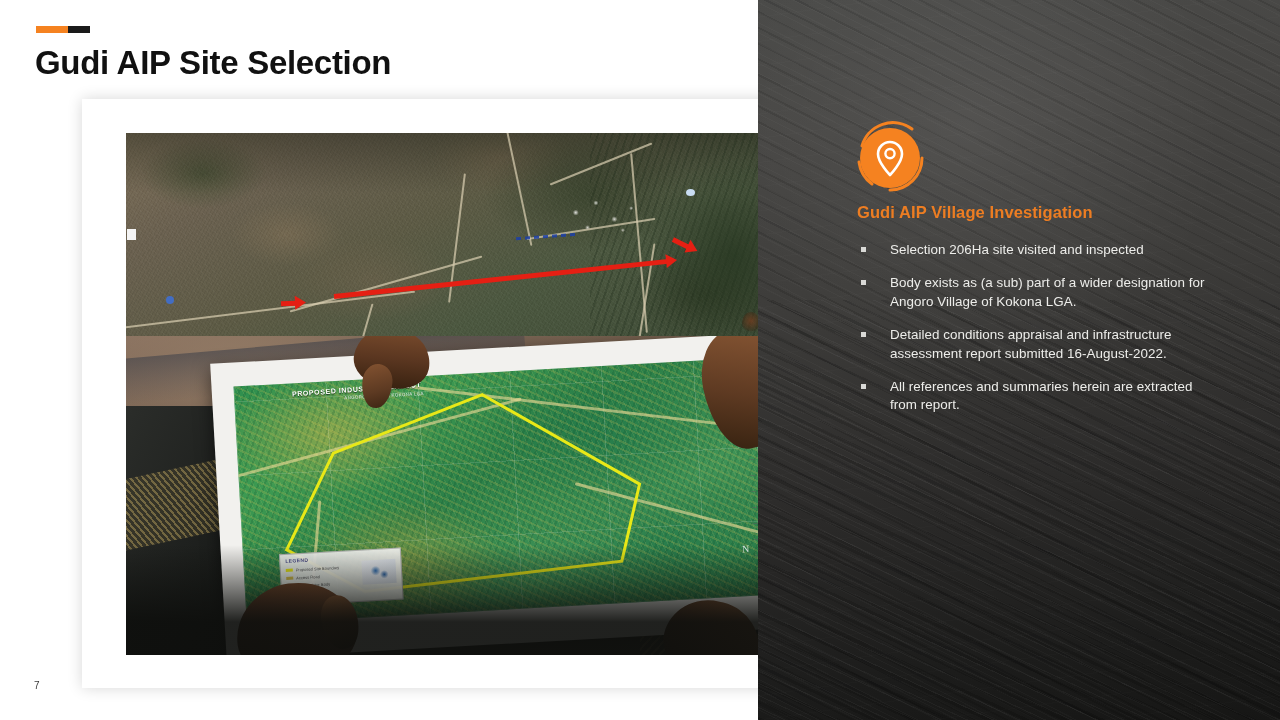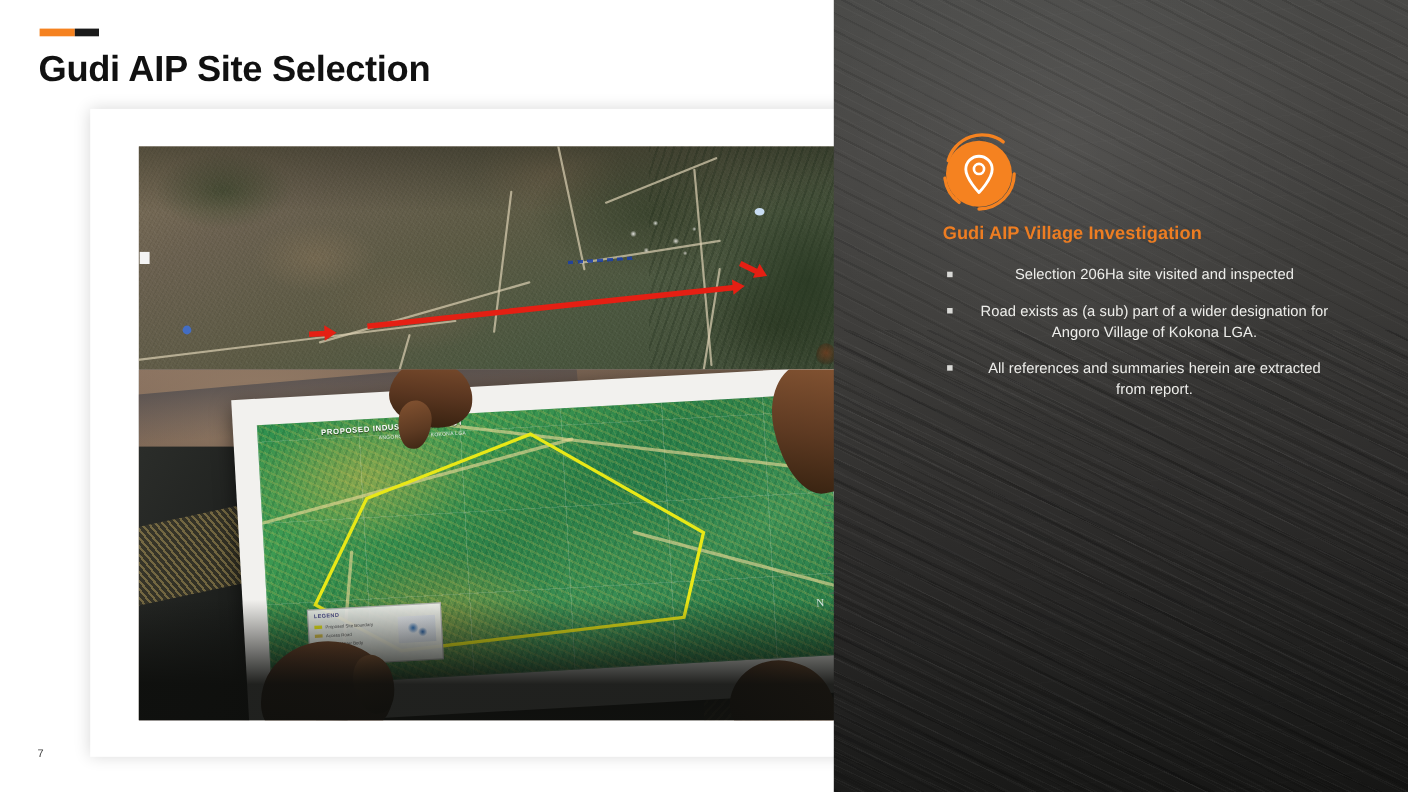--- a/index.html
+++ b/index.html
@@ -13,21 +13,20 @@
     overflow: hidden;
     font-family: "Liberation Sans", sans-serif;
     position: relative;
   }
 
   
   .slide {
     position: absolute;
     inset: 0;
     background: #ffffff;
-    text-align: center;
   }
 
   
   .accent-bar {
     position: absolute;
     left: 36px;
     top: 26px;
     width: 54px;
     height: 7px;
     display: flex;
@@ -667,21 +666,25 @@
 
   <div class="rp-heading">Gudi AIP Village Investigation</div>
 
   <div class="bullets">
     <div class="bullet">
       <span class="bullet-marker"></span>
       <span class="bullet-text">Selection 206Ha site visited and inspected</span>
     </div>
     <div class="bullet">
       <span class="bullet-marker"></span>
-      <span class="bullet-text">Road exists as (a sub) part of a wider designation for Angoro Village of Kokona LGA.</span>
+      <span class="bullet-text">Body exists as (a sub) part of a wider designation for Angoro Village of Kokona LGA.</span>
+    </div>
+    <div class="bullet">
+      <span class="bullet-marker"></span>
+      <span class="bullet-text">Detailed conditions appraisal and infrastructure assessment report submitted 16-August-2022.</span>
     </div>
     <div class="bullet">
       <span class="bullet-marker"></span>
       <span class="bullet-text">All references and summaries herein are extracted from report.</span>
     </div>
   </div>
 
 </div>
 
 </body></html>

